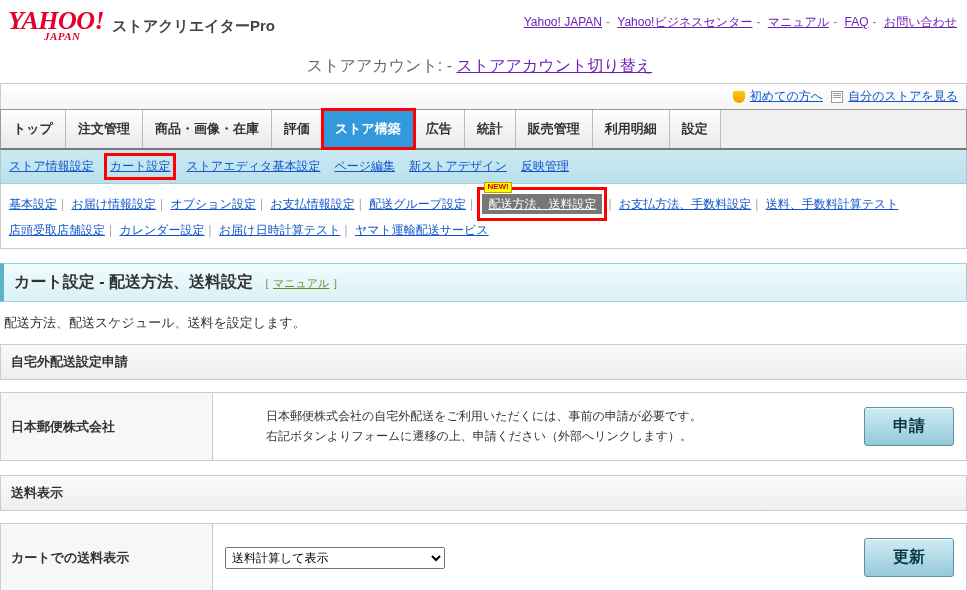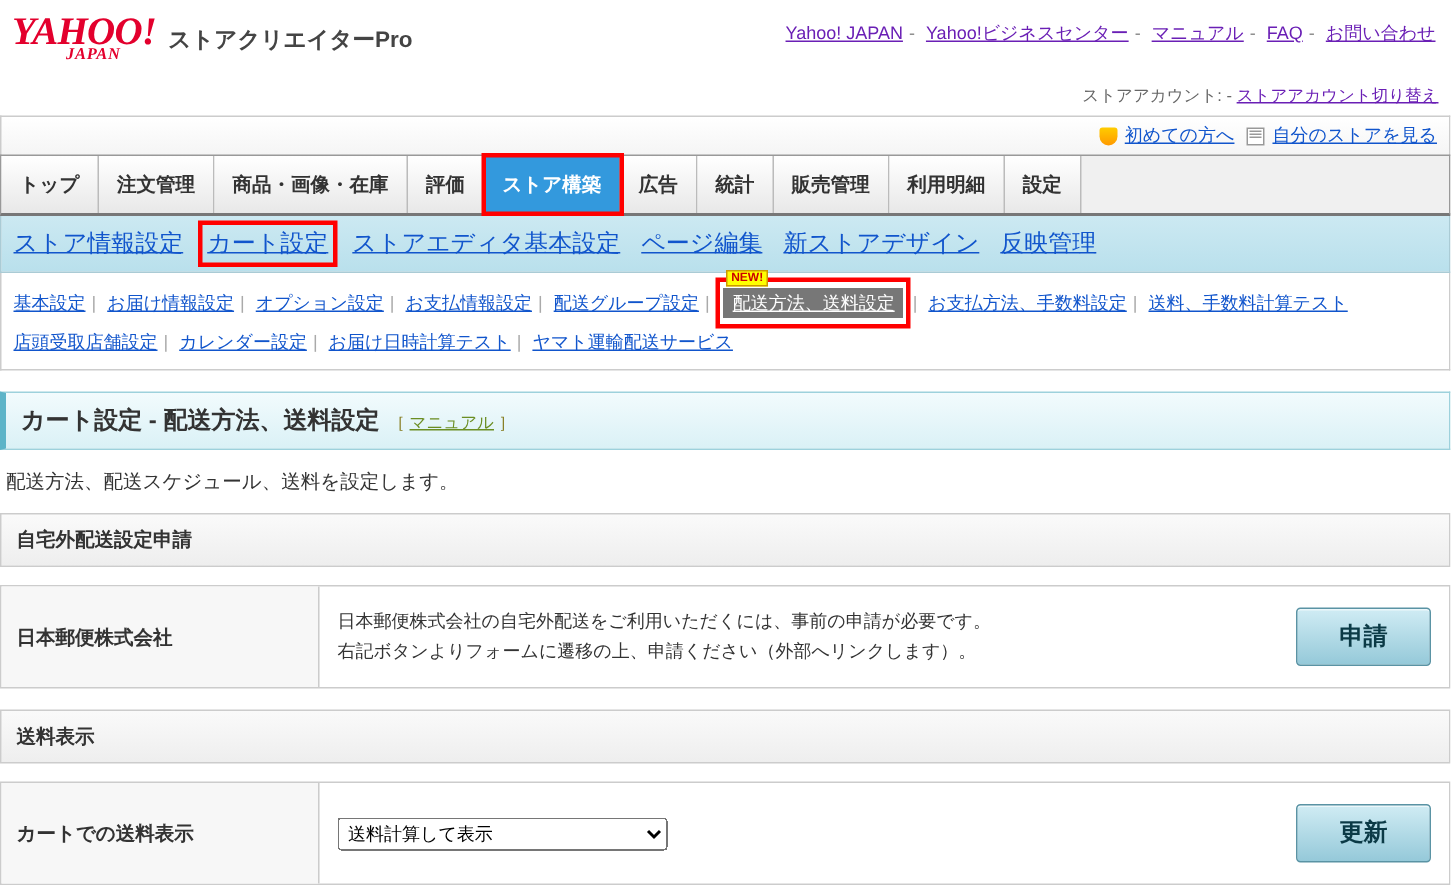--- a/index.html
+++ b/index.html
@@ -10,38 +10,38 @@
   .header { padding: 8px 8px 0 8px; }
   .header-top { display: flex; justify-content: space-between; align-items: flex-start; }
   .logo-area { display: flex; align-items: center; gap: 2px; }
   .yahoo-logo { font-family: "Times New Roman", serif; font-weight: bold; font-style: italic; color: #e3002d; font-size: 26px; letter-spacing: -0.5px; line-height: 1; }
   .yahoo-japan { font-family: "Times New Roman", serif; font-weight: bold; font-style: italic; color: #e3002d; font-size: 11px; margin-left: 36px; margin-top: -4px; display: block; letter-spacing: 0.5px; }
   .product-name { font-weight: bold; font-size: 15px; color: #444; margin-left: 6px; margin-top: 2px; }
   .top-links { font-size: 12px; color: #666; padding-top: 6px; }
   .top-links a { color: #6a1fb5; margin: 0 2px; }
   .top-links span.sep { margin: 0 2px; color: #888; }
 
-  .account-row { text-align: right; padding: 14px 8px 6px 0; font-size: 11px; color: #666; }
+  .account-row { text-align: center; padding: 14px 8px 6px 0; font-size: 16px; color: #666; }
   .account-row a { color: #6a1fb5; }
 
   
   .info-bar { border: 1px solid #ccc; border-bottom: none; background: linear-gradient(#fff, #f5f5f5); padding: 4px 8px; display: flex; justify-content: flex-end; align-items: center; gap: 8px; font-size: 12px; }
   .info-bar .icon { display: inline-block; width: 12px; height: 12px; margin-right: 2px; vertical-align: middle; }
   .shield-icon { background: linear-gradient(#fc0, #f90); border-radius: 2px 2px 50% 50%; }
   .page-icon { background: #fff; border: 1px solid #999; position: relative; }
   .page-icon::after { content: ""; position: absolute; top: 1px; left: 1px; right: 1px; height: 1px; background: #999; box-shadow: 0 2px 0 #999, 0 4px 0 #999; }
 
   
   .main-tabs { display: flex; border: 1px solid #999; border-bottom: 2px solid #777; background: #f0f0f0; }
   .main-tab { padding: 10px 12px; font-size: 13px; font-weight: bold; color: #333; border-right: 1px solid #bbb; background: linear-gradient(#fff, #e8e8e8); cursor: pointer; white-space: nowrap; }
   .main-tab.active { background: #3399dd; color: #fff; }
   .main-tab.highlight-red { outline: 3px solid #f00; outline-offset: -1px; position: relative; z-index: 2; }
 
   
-  .sub-nav1 { background: linear-gradient(#cce9f2, #b9e0ec); border: 1px solid #aacbd5; border-top: none; padding: 7px 8px; font-size: 16px; display: flex; gap: 14px; align-items: center; }
+  .sub-nav1 { background: linear-gradient(#cce9f2, #b9e0ec); border: 1px solid #aacbd5; border-top: none; padding: 7px 8px; font-size: 12px; display: flex; gap: 14px; align-items: center; }
   .sub-nav1 a { color: #1155cc; }
   .sub-nav1 .highlight-red { outline: 3px solid #f00; outline-offset: 1px; padding: 1px 2px; }
 
   
   .sub-nav2 { border: 1px solid #ccc; border-top: none; padding: 6px 8px; font-size: 12px; line-height: 2; }
   .sub-nav2 a { color: #1155cc; }
   .sub-nav2 .sep { color: #aaa; margin: 0 4px; }
   .sub-nav2 .current-wrap { display: inline-block; position: relative; outline: 3px solid #f00; outline-offset: 0px; padding: 2px 2px; }
   .sub-nav2 .current { background: #777; color: #fff; padding: 3px 6px; text-decoration: underline; }
   .new-badge { position: absolute; top: -8px; left: 4px; background: #ff0; color: #c00; font-size: 8px; font-weight: bold; padding: 0 2px; border: 1px solid #c90; line-height: 1.1; }
@@ -55,21 +55,21 @@
 
   
   .section-head { background: linear-gradient(#fafafa, #eee); border: 1px solid #ccc; padding: 8px 10px; font-size: 13px; font-weight: bold; }
 
   
   .setting-row { display: flex; border: 1px solid #ccc; border-top: none; margin-bottom: 14px; }
   .setting-row:first-of-type { margin-top: 12px; }
   .setting-row.standalone { border-top: 1px solid #ccc; margin-top: 12px; }
   .setting-label { width: 212px; background: #f7f7f7; border-right: 1px solid #ccc; padding: 22px 10px; font-size: 13px; font-weight: bold; display: flex; align-items: center; }
   .setting-body { flex: 1; padding: 14px 12px; font-size: 12px; display: flex; align-items: center; justify-content: space-between; gap: 16px; }
-  .setting-body .text-block { line-height: 1.6; }
+  .setting-body .text-block { line-height: 1.6; margin-left: 41px; }
   .setting-body select { font-size: 12px; padding: 2px; min-width: 220px; }
 
   .btn { background: linear-gradient(#d0ecf4, #95c9d9); border: 1px solid #5a93a4; border-radius: 3px; padding: 8px 28px; font-size: 16px; font-weight: bold; color: #0b3a46; cursor: pointer; box-shadow: 0 1px 0 rgba(255,255,255,0.6) inset; }
 
 </style>
 </head>
 <body>
 
 <div class="header">
   <div class="header-top">

